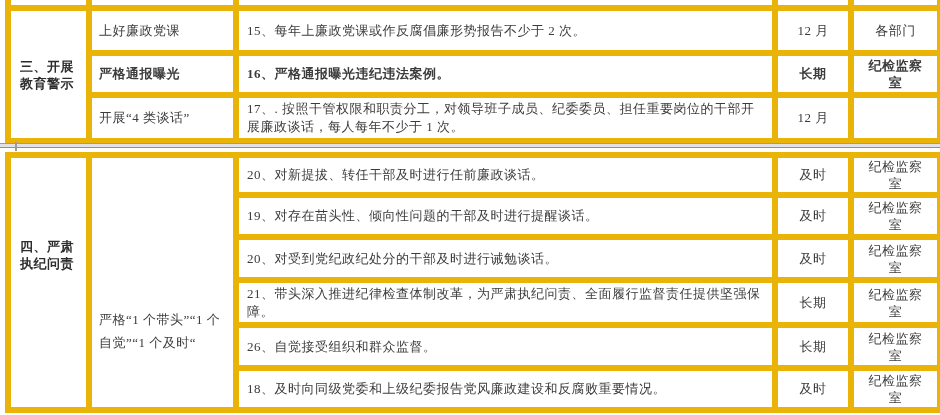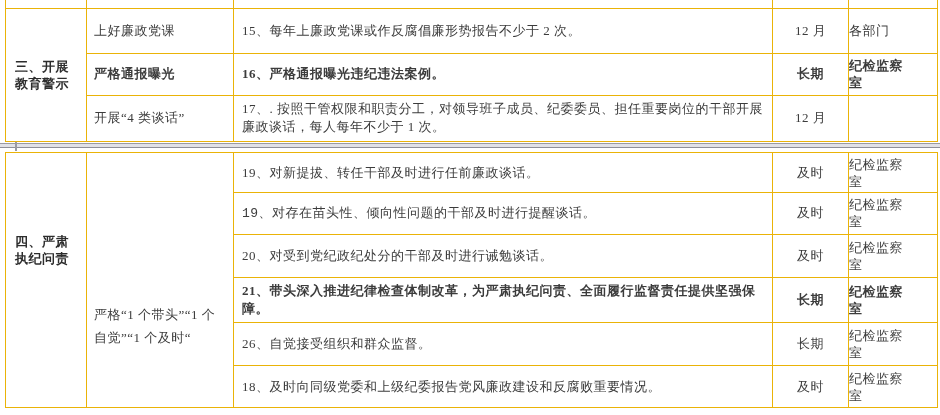--- a/index.html
+++ b/index.html
@@ -14,53 +14,53 @@
   table.doc{
     position:absolute;
     left:5px;
     border-collapse:collapse;
     table-layout:fixed;
     width:933px;
   }
   .t-top{top:0;}
   .t-bottom{top:152px;}
   td{
-    border:1px solid #eab308;
+    border:6px solid #eab308;
     font-size:13px;
     letter-spacing:0.5px;
     line-height:18px;
     padding:0;
     overflow:hidden;
     vertical-align:middle;
   }
   .t-top tr.sliver td{border-top:none;}
   .t-top tr.sliver{height:8px;}
   .t-top tr:nth-child(2){height:45px;}
   .t-top tr:nth-child(3){height:42px;font-weight:bold;}
   .t-top tr:nth-child(4){height:46px;}
   .t-bottom tr:nth-child(1){height:40px;}
-  .t-bottom tr:nth-child(2){height:42px;font-family:Liberation Mono, monospace;}
+  .t-bottom tr:nth-child(2){height:42px;}
   .t-bottom tr:nth-child(3){height:43px;}
-  .t-bottom tr:nth-child(4){height:45px;font-weight:bold;}
+  .t-bottom tr:nth-child(4){height:45px;}
   .t-bottom tr:nth-child(5){height:43px;}
   .t-bottom tr:nth-child(6){height:42px;}
   td.cat{
     font-weight:bold;color:#2d2d2d;
     padding-left:9px;line-height:17px;
   }
   td.cat .w{display:inline-block;width:60px;}
   td.b-cat{vertical-align:top;padding-top:80px;}
   td.item{padding-left:7px;padding-right:4px;}
   td.b-item{
     vertical-align:top;padding-top:150px;
     line-height:23px;padding-left:7px;padding-right:6px;
   }
   td.task{padding-left:8px;padding-right:6px;}
   td.time{text-align:center;}
-  td.dept{line-height:17px;margin-top:38px;}
+  td.dept{text-align:center;line-height:17px;margin-top:38px;}
   td.dept .w{display:inline-block;width:58px;}
   .page-break{
     position:absolute;left:0;top:143px;width:940px;height:5px;
     box-sizing:border-box;
     background:#e1e1e6;
     border-top:1px solid #9a9aa2;
     border-bottom:1px solid #8f8f97;
   }
   .page-break-tick{
     position:absolute;left:15px;top:142px;width:2px;height:9px;
@@ -118,21 +118,21 @@
       <col style="width:81px">
         <col style="width:147px">
         <col style="width:539px">
       <col style="width:76px">
         <col style="width:89px">
     </colgroup>
     <tbody>
         <tr>
       <td class="cat b-cat" rowspan="6"><span class="w">四、严肃执纪问责</span></td>
       <td class="b-item" rowspan="6">严格“1 个带头”“1 个自觉”“1 个及时“</td>
-      <td class="task">19、对新提拔、转任干部及时进行任前廉政谈话。</td>
+      <td class="task">20、对新提拔、转任干部及时进行任前廉政谈话。</td>
       <td class="time">及时</td>
       <td class="dept"><span class="w">纪检监察室</span></td>
     </tr>
     <tr>
       <td class="task">19、对存在苗头性、倾向性问题的干部及时进行提醒谈话。</td>
       <td class="time">及时</td>
       <td class="dept"><span class="w">纪检监察室</span></td>
     </tr>
     <tr>
       <td class="task">20、对受到党纪政纪处分的干部及时进行诫勉谈话。</td>

